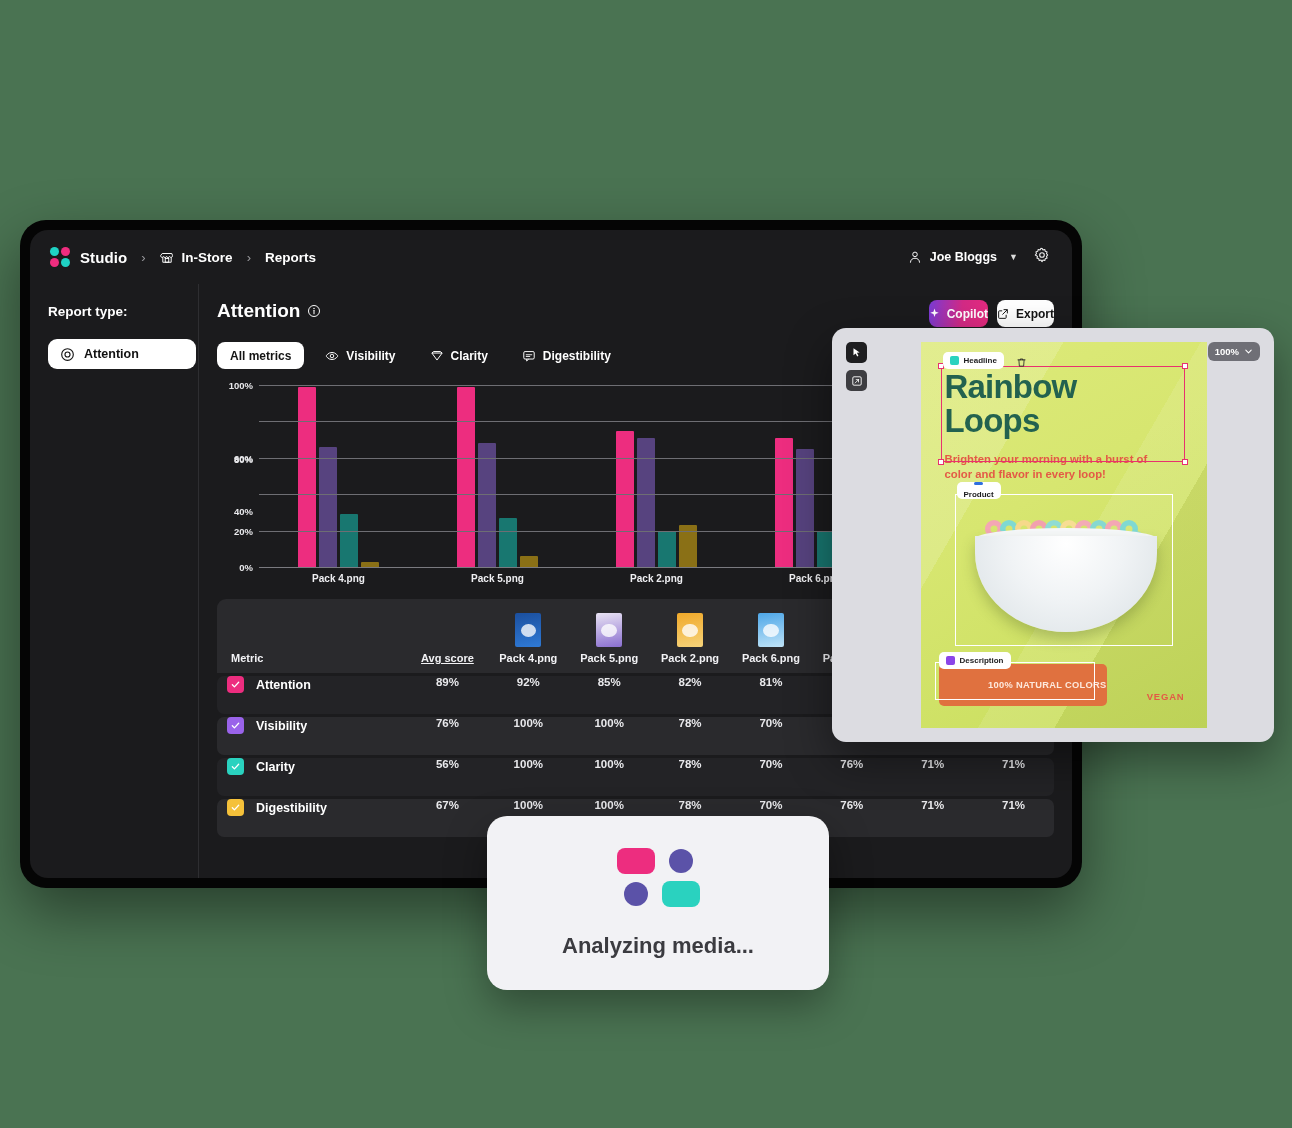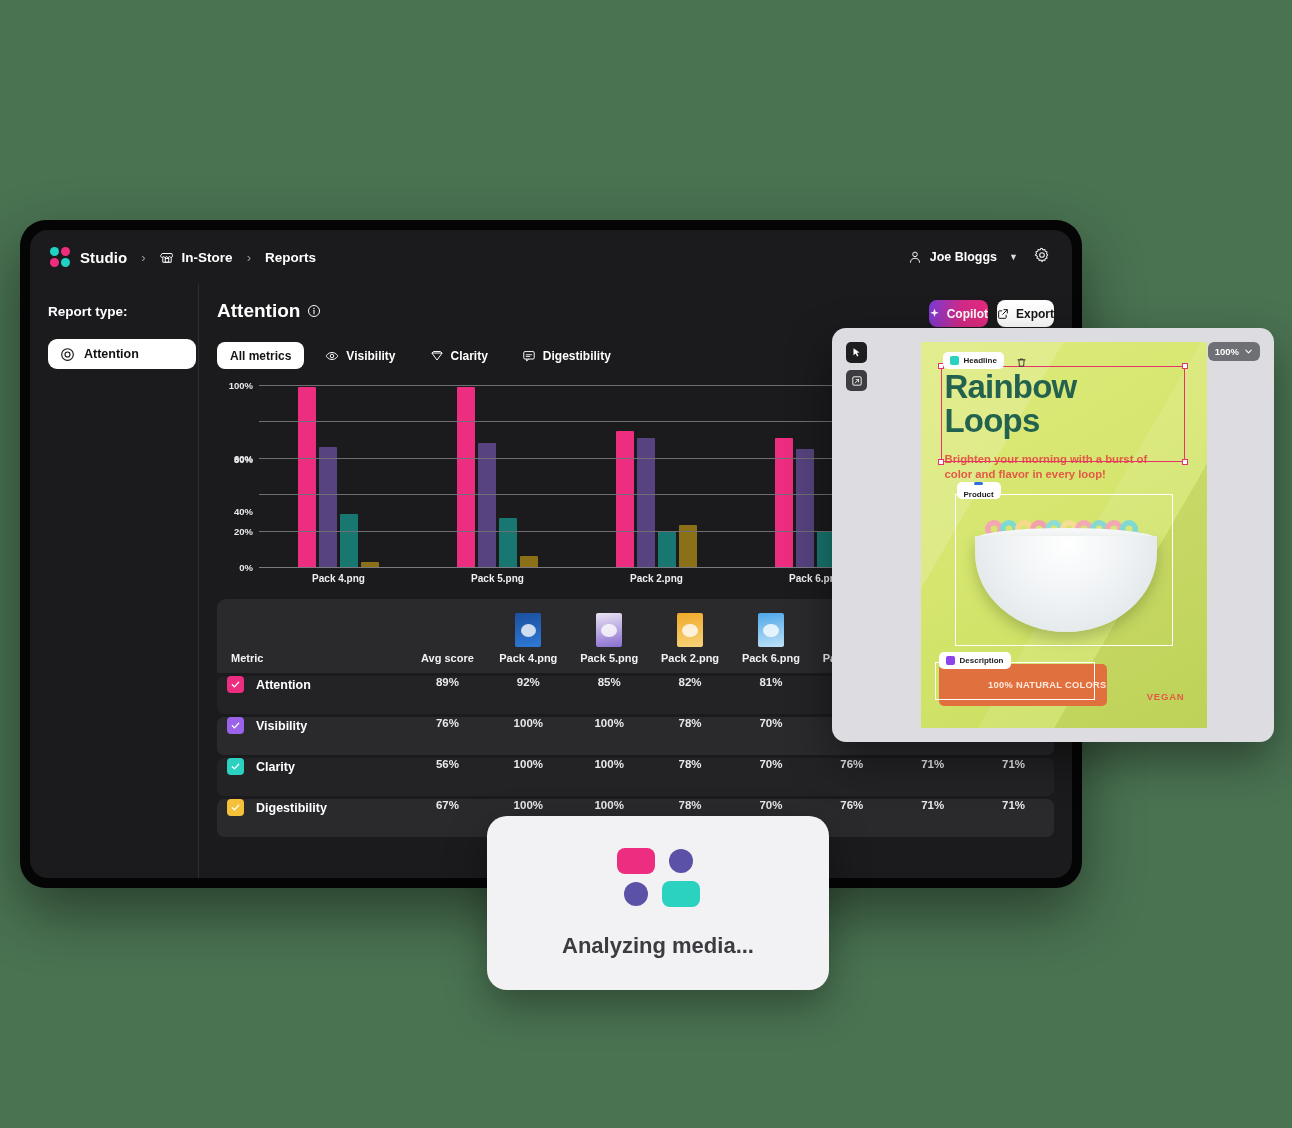--- a/index.html
+++ b/index.html
@@ -103,21 +103,21 @@
 
   
   .table { margin-top: 14px; width: 100%; }
   .trow { display: flex; align-items: flex-start; }
   .thead { background: #2a2a2d; border-radius: 9px 9px 0 0; height: 74px; }
   .tbody-row { height: 38px; border-radius: 7px; margin-top: 3px; }
   .tbody-row.odd { background: #232326; }
   .tbody-row.even { background: #2a2a2d; }
   .c-metric { flex: 0 0 190px; display: flex; align-items: center; gap: 12px; padding-left: 10px; }
   .c-val { flex: 1; text-align: center; color: #e9e9ec; font-size: 11.5px; font-weight: 700; }
-  .c-head { flex: 1; text-align: center; color: #f2f2f5; font-size: 11px; font-weight: 700; align-self: flex-end; padding-bottom: 9px; }
+  .c-head { flex: 1; text-align: center; color: #f2f2f5; font-size: 11px; font-weight: 700; align-self: flex-end; padding-bottom: 9px; text-decoration: underline; }
   .c-head-metric { flex: 0 0 190px; color: #f2f2f5; font-size: 11px; font-weight: 700; align-self: flex-end; padding: 0 0 9px 14px; }
   .thumb-cell { flex: 1; display: flex; flex-direction: column; align-items: center; justify-content: flex-end; height: 100%; padding-bottom: 9px; gap: 5px; }
   .thumb { width: 26px; height: 34px; border-radius: 2px; overflow: hidden; position: relative; }
   .thumb-head { font-size: 11px; font-weight: 700; color: #f2f2f5; }
   .chk { width: 17px; height: 17px; border-radius: 4px; display: flex; align-items: center; justify-content: center; }
   .chk svg { display: block; }
   .metric-name { color: #fff; font-size: 12.5px; font-weight: 600; }
 
   
   .editor {

